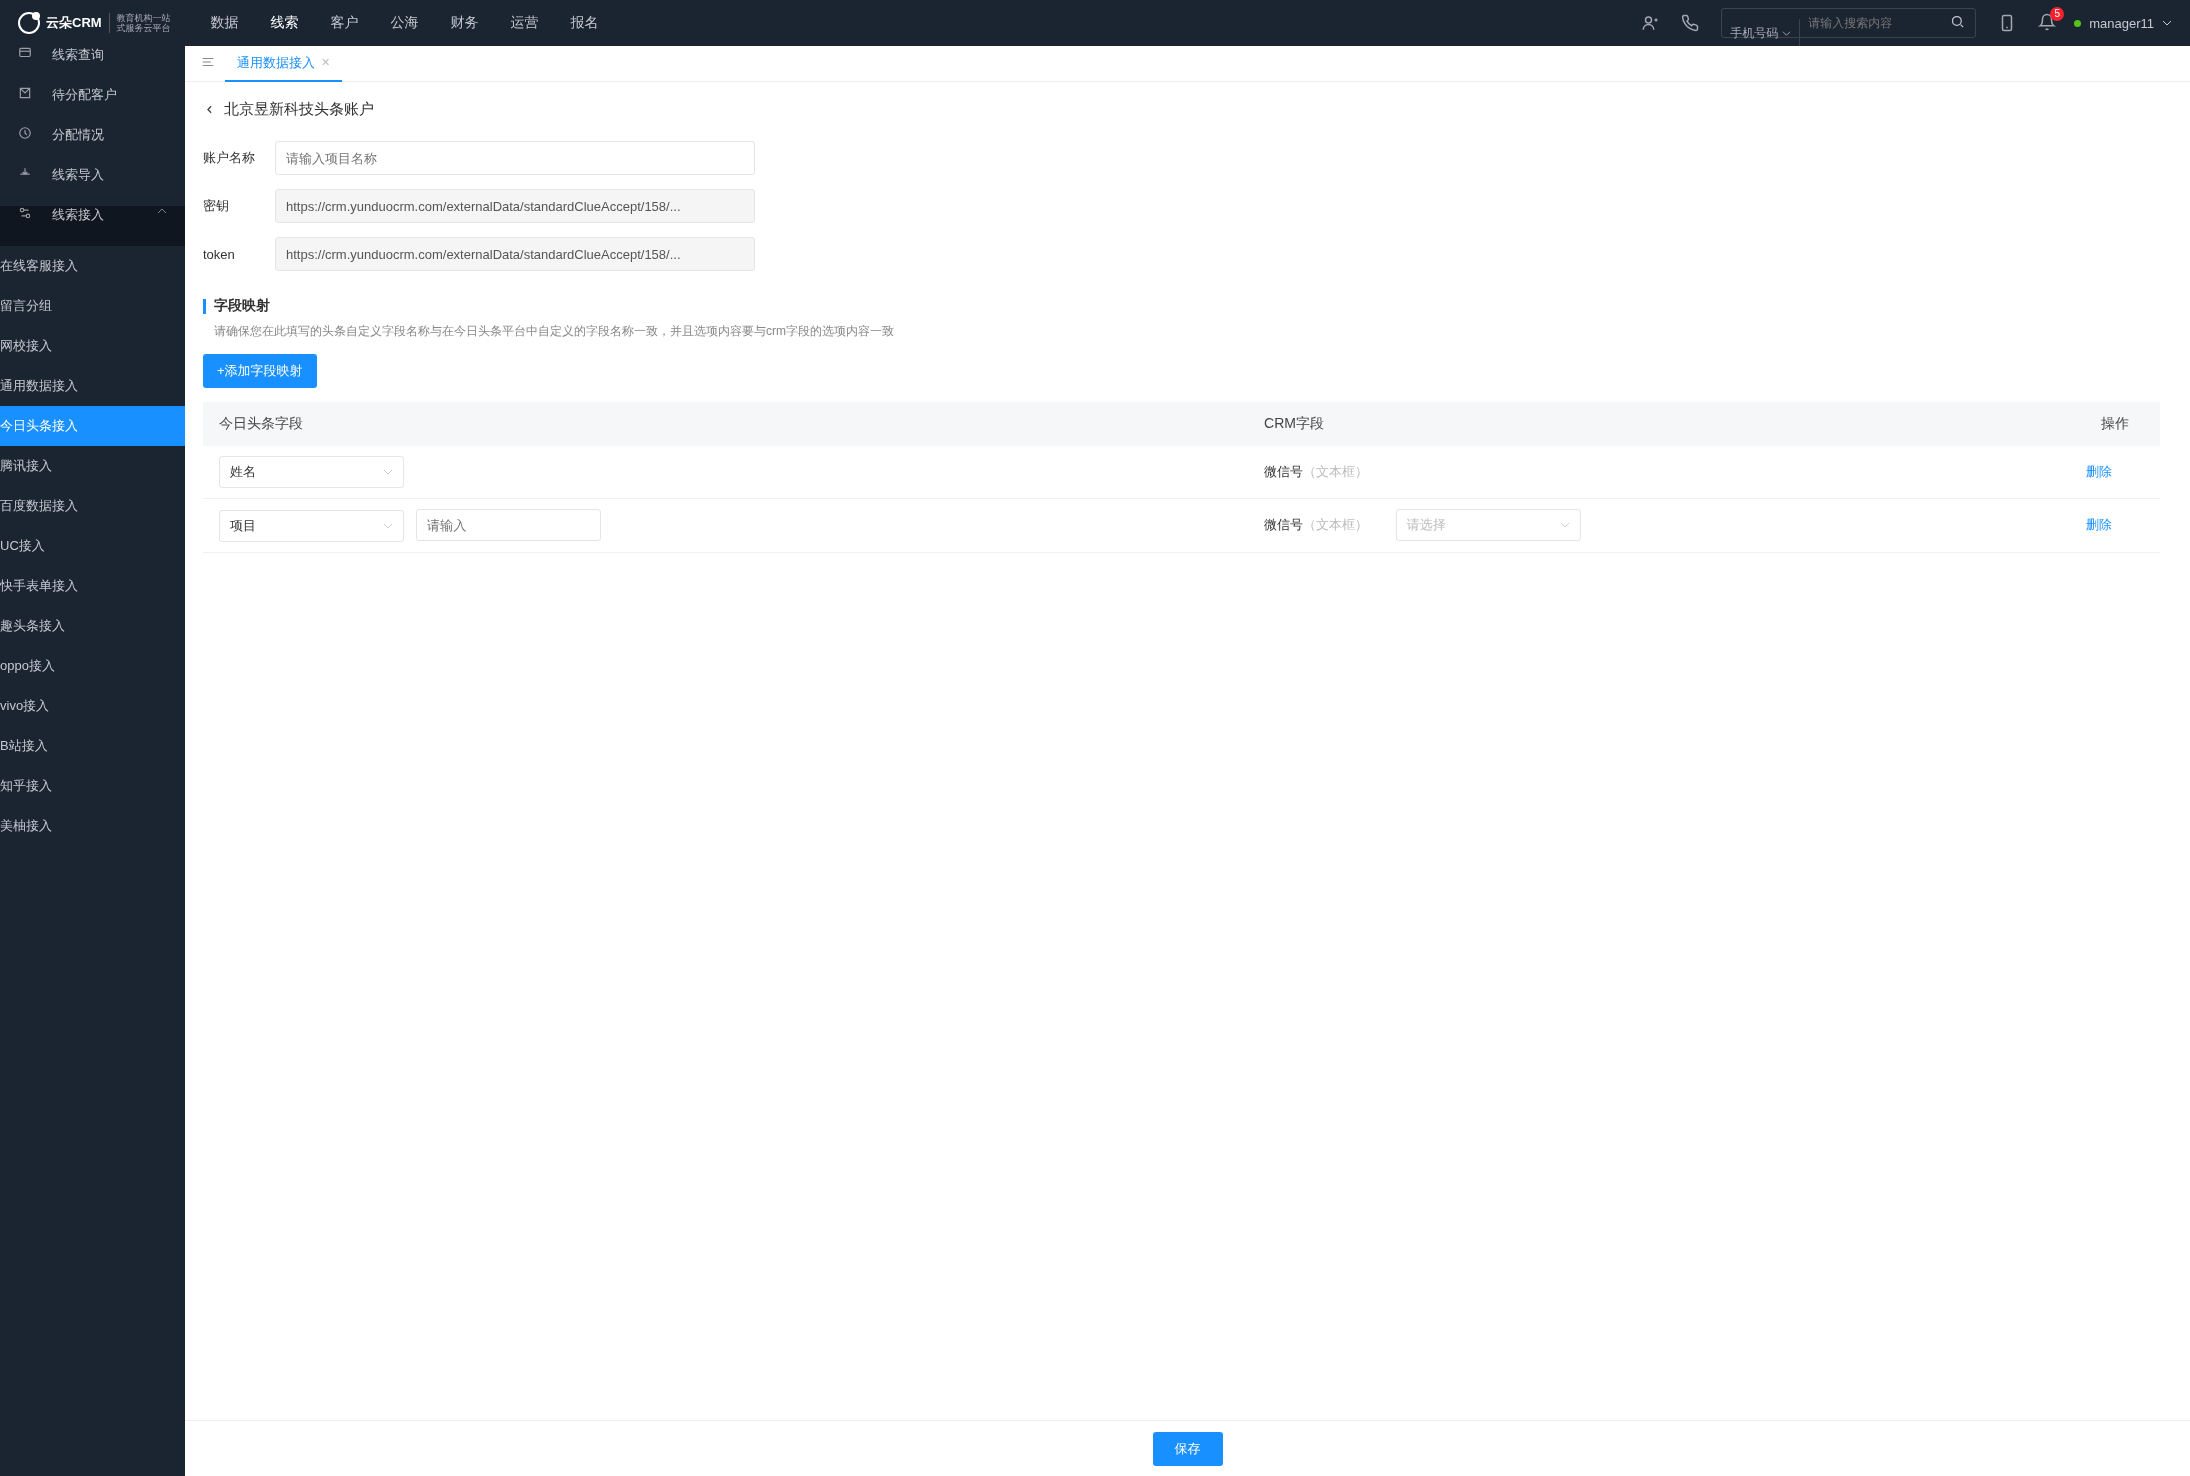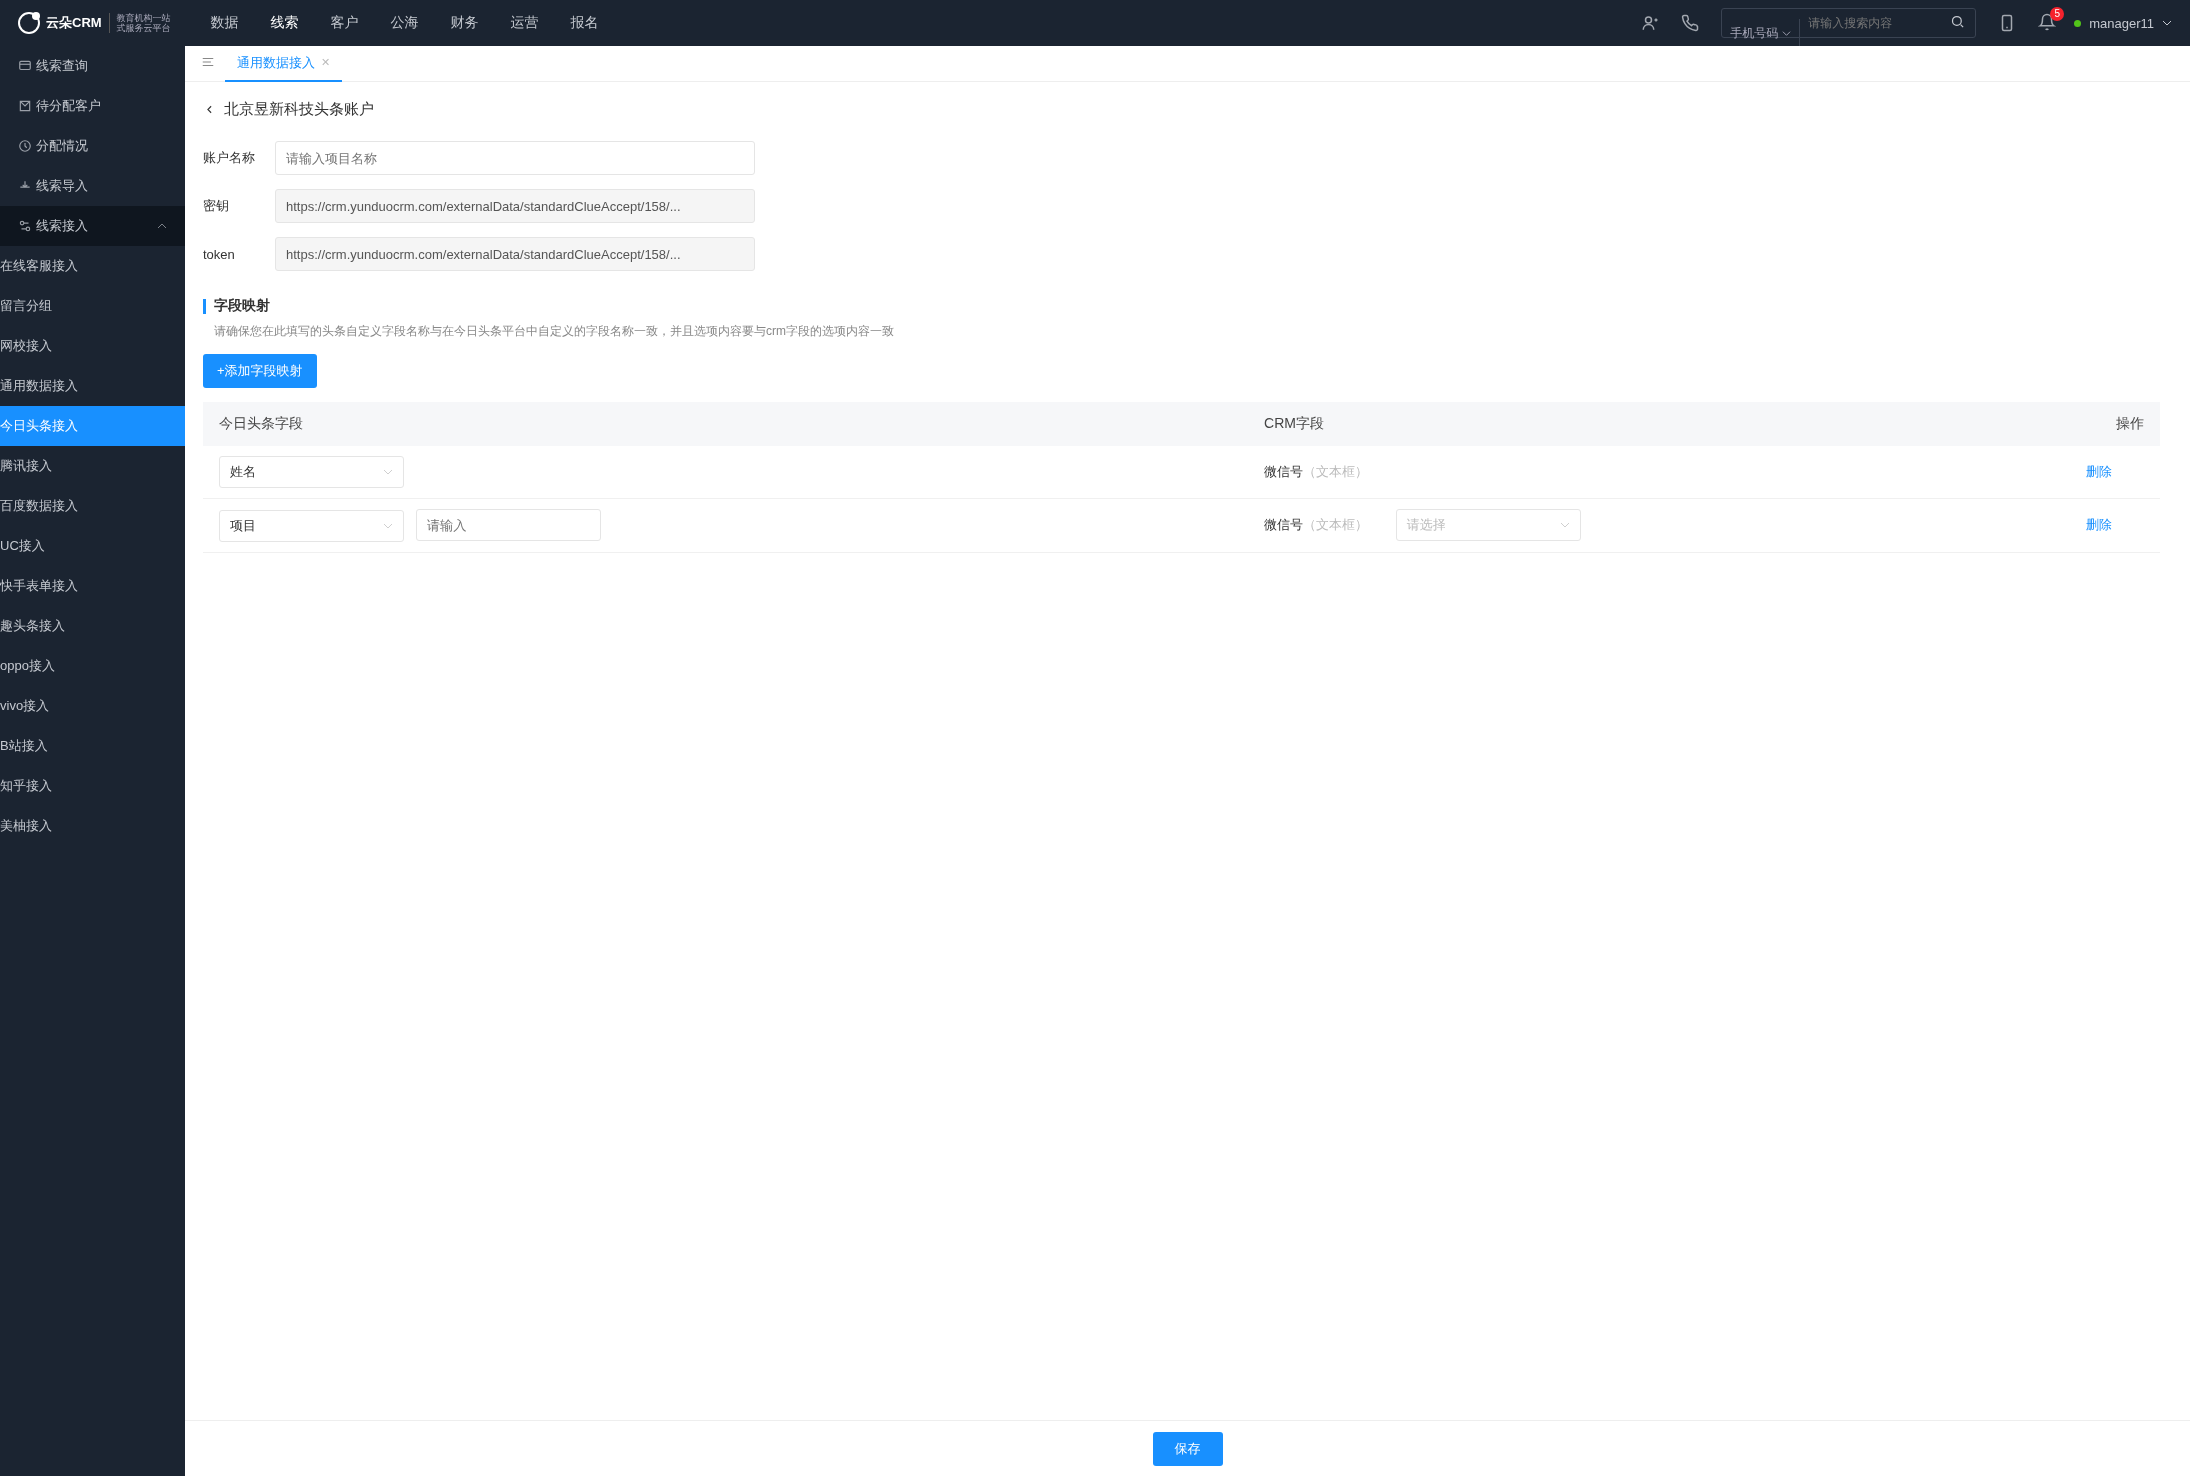--- a/index.html
+++ b/index.html
@@ -26,21 +26,21 @@
 .notif { position:relative; }
 .badge { position:absolute; top:-6px; right:-8px; background:#f5222d; color:#fff; font-size:10px; border-radius:8px; min-width:14px; height:14px; display:flex; align-items:center; justify-content:center; padding:0 3px; }
 .user { display:flex; align-items:center; gap:8px; margin-left:18px; cursor:pointer; font-size:13px; }
 .user-dot { width:7px; height:7px; border-radius:50%; background:#52c41a; }
 
 
 .body { flex:1; display:flex; overflow:hidden; }
 
 
 .sidebar { width:185px; background:#1b2431; color:#c5c9d0; overflow-y:auto; flex-shrink:0; }
-.side-item { height:40px; display:flex; align-items:center; padding:0 18px; cursor:pointer; font-size:13px; gap:4px; }
+.side-item { height:40px; display:flex; align-items:flex-start; padding:0 18px; cursor:pointer; font-size:13px; gap:20px; }
 .side-item.open { background:#0f161f; }
 .side-sub { height:40px; display:flex; align-items:center; cursor:pointer; font-size:13px; }
 .side-sub.active { background:#1890ff; color:#fff; }
 .side-icon { width:14px; height:14px; opacity:.75; flex-shrink:0; }
 .side-chev { margin-left:auto; width:10px; height:10px; opacity:.6; }
 
 
 .main { flex:1; display:flex; flex-direction:column; background:#f6f7f9; overflow:hidden; }
 .tabbar { height:36px; background:#fff; display:flex; align-items:center; border-bottom:1px solid #eee; padding-left:6px; flex-shrink:0; }
 .tab-menu { padding:0 10px; cursor:pointer; color:#888; }
@@ -60,21 +60,21 @@
 
 .section-title { display:flex; align-items:center; gap:8px; margin:26px 0 8px; }
 .section-bar { width:3px; height:15px; background:#1890ff; }
 .section-txt { font-size:14px; font-weight:600; }
 .section-hint { font-size:12px; color:#888; margin-bottom:14px; padding-left:11px; }
 
 .btn-add { background:#1890ff; color:#fff; border:none; border-radius:3px; height:34px; padding:0 14px; font-size:13px; cursor:pointer; margin-bottom:14px; }
 
 .tbl { width:100%; border-collapse:collapse; }
 .tbl thead th { background:#f6f7f9; height:44px; text-align:left; padding:0 16px; font-size:14px; font-weight:500; color:#444; }
-.tbl thead th:last-child { text-align:right; width:90px; }
+.tbl thead th:last-child { text-align:center; width:90px; }
 .tbl td { padding:10px 16px; border-bottom:1px solid #f0f0f0; font-size:13px; vertical-align:middle; }
 .cell-select { display:inline-flex; align-items:center; justify-content:space-between; width:185px; height:32px; border:1px solid #e5e5e5; border-radius:3px; padding:0 10px; cursor:pointer; background:#fff; }
 .cell-input { width:185px; height:32px; border:1px solid #e5e5e5; border-radius:3px; padding:0 10px; outline:none; }
 .sel-chev { width:10px; height:10px; opacity:.4; }
 .crm-txt { font-size:13px; }
 .crm-hint { color:#bbb; }
 .link-del { color:#1890ff; cursor:pointer; }
 
 .footer { height:56px; background:#fff; display:flex; align-items:center; justify-content:center; border-top:1px solid #eee; flex-shrink:0; }
 .btn-save { background:#1890ff; color:#fff; border:none; border-radius:3px; height:34px; padding:0 22px; font-size:13px; cursor:pointer; }

